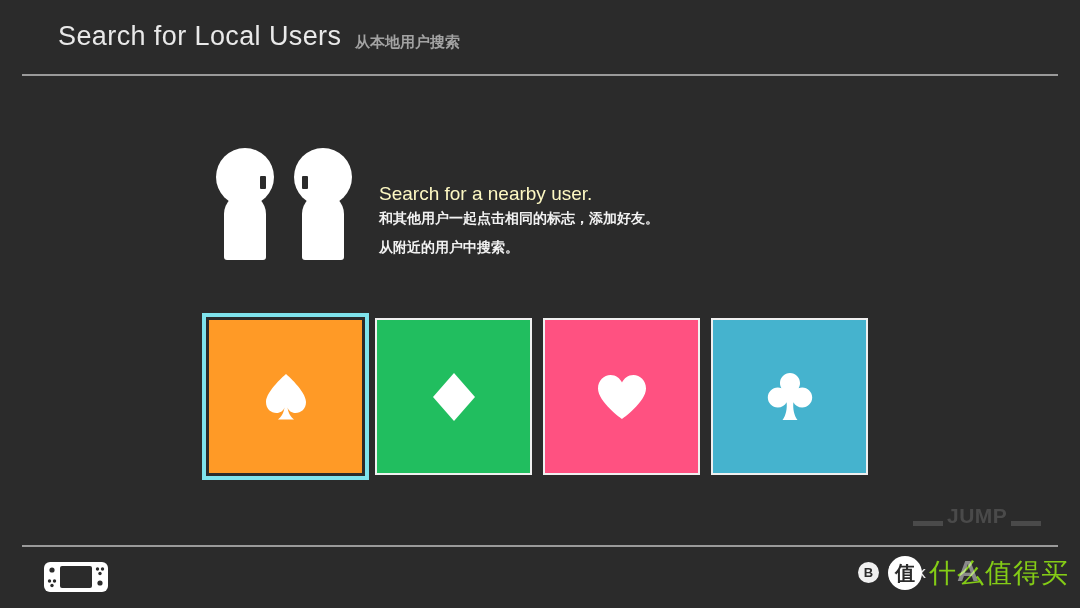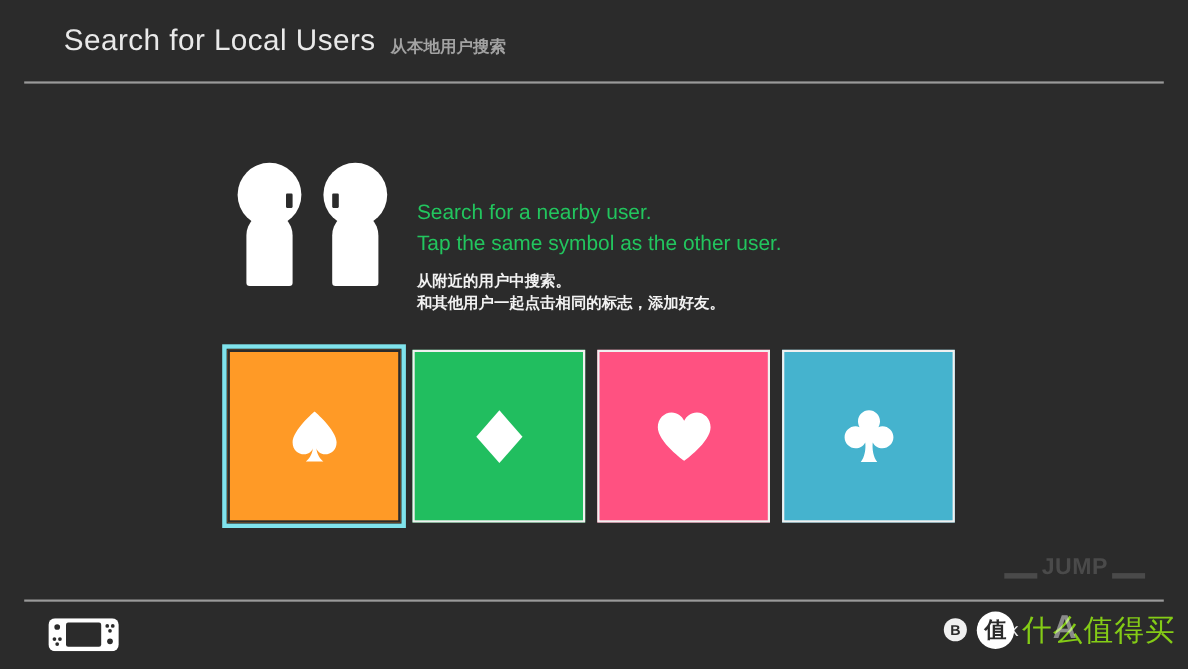--- a/index.html
+++ b/index.html
@@ -105,21 +105,21 @@
 
   
   .instructions {
     position: absolute;
     left: 379px;
     top: 180px;
     width: 480px;
   }
   .instr-en {
     font-size: 19px;
-    color: #22c55e;
+    color: #fef9c3;
     font-weight: 300;
     line-height: 28px;
     white-space: nowrap;
   }
   .instr-zh {
     margin-top: 9px;
     font-size: 14px;
     color: #f2f2f2;
     font-weight: bold;
     line-height: 20px;
@@ -266,23 +266,22 @@
   </div>
   <div class="figure figure-right">
     <div class="fig-body"></div>
     <div class="fig-head"></div>
     <div class="fig-eye"></div>
   </div>
 </div>
 
 <div class="instructions">
   <div class="instr-en">Search for a nearby user.</div>
-  <div class="instr-en">Tap the same symbol as the other user.</div>
+  <div class="instr-zh" style="margin-top:0">和其他用户一起点击相同的标志，添加好友。</div>
   <div class="instr-zh">从附近的用户中搜索。</div>
-  <div class="instr-zh" style="margin-top:0">和其他用户一起点击相同的标志，添加好友。</div>
 </div>
 
 <div class="cards" id="cards">
     <div class="card selected" style="left: 0px; background: rgb(255, 154, 38);">
       <span>
         <svg class="card-symbol" width="50" height="52" viewBox="0 0 50 52">
           <path fill="#ffffff" d="M25 3 C25 3 5 20 5 31 C5 38 10 42 15.5 42 C19.5 42 22.5 39.5 23.5 36.5 C22.5 43 20 46 17 48.5 L33 48.5 C30 46 27.5 43 26.5 36.5 C27.5 39.5 30.5 42 34.5 42 C40 42 45 38 45 31 C45 20 25 3 25 3 Z"></path>
         </svg>
       </span>
     </div>

